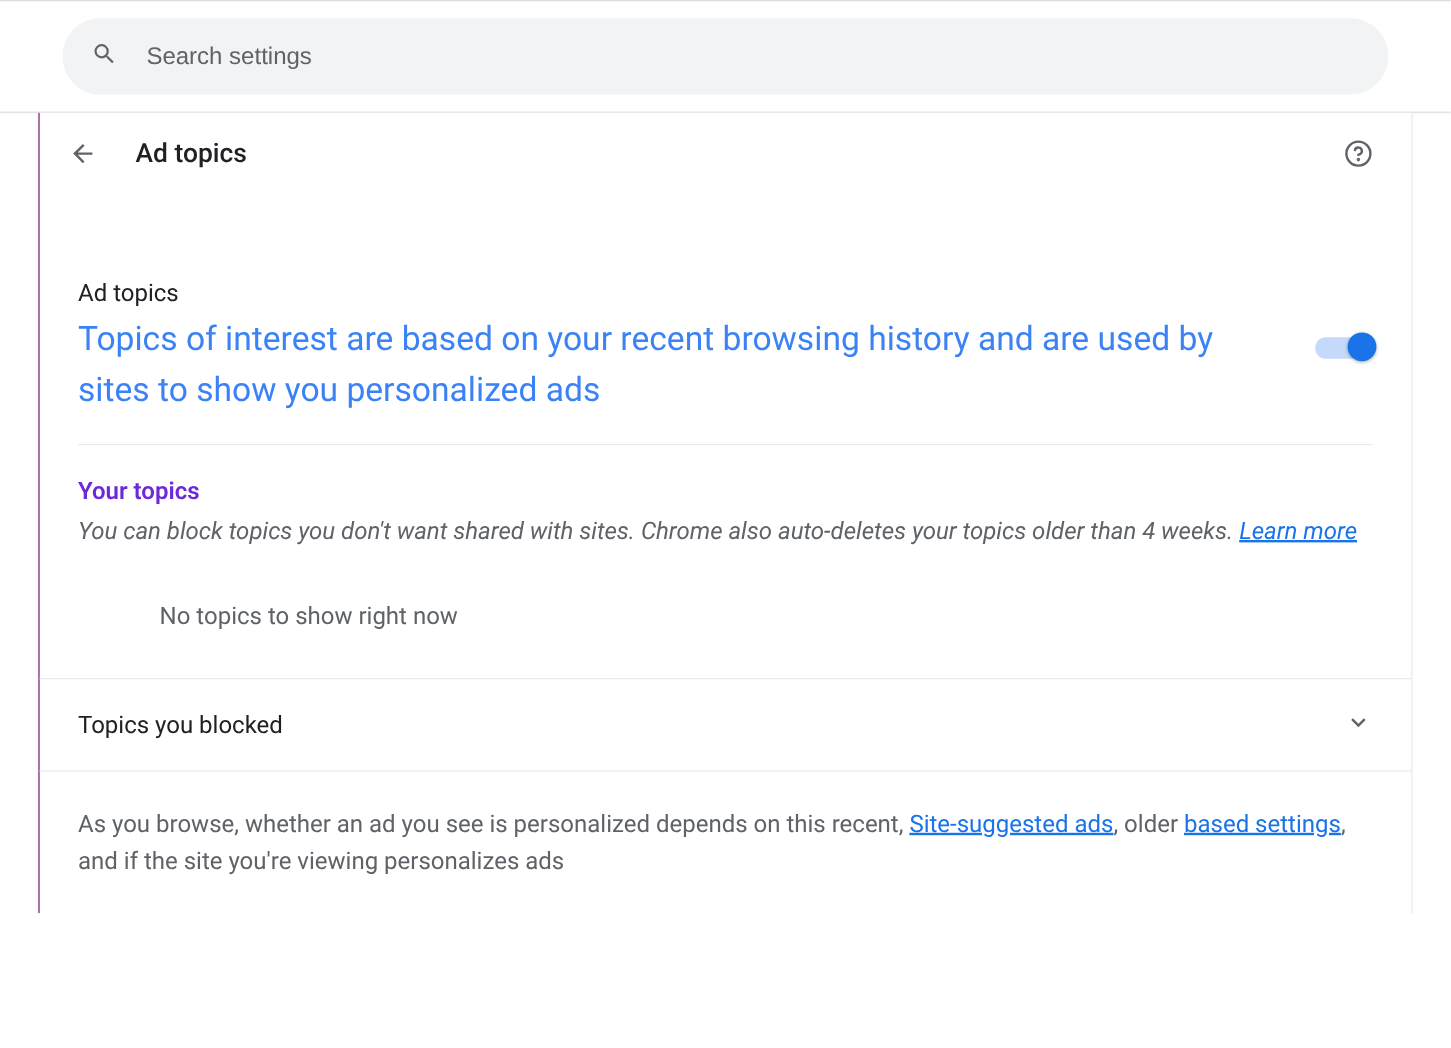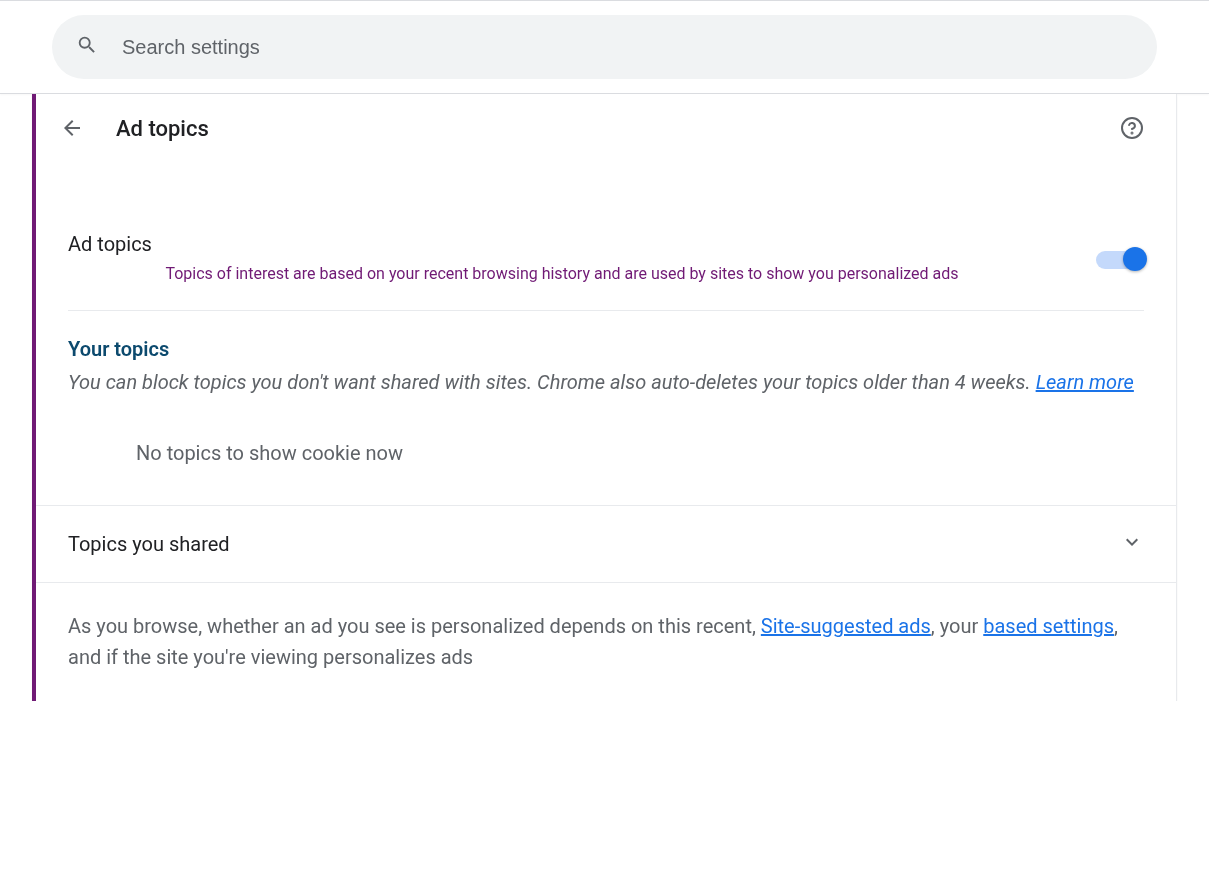--- a/index.html
+++ b/index.html
@@ -41,21 +41,21 @@
     background: transparent;
     outline: none;
     font-size: 20px;
     color: #0c4a6e;
   }
   .search-input::placeholder {
     color: #5f6368;
   }
   .content-card {
     margin: 0 32px;
-    border-left: 4px solid #701a75;
+    border-left: 1px solid #701a75;
     border-right: 1px solid #e8eaed;
     background: #fff;
     box-shadow: 0 1px 2px rgba(32,33,36,0.05);
   }
   .header-row {
     display: flex;
     align-items: center;
     padding: 14px 24px 14px 16px;
   }
   .back-btn {
@@ -98,24 +98,23 @@
   }
   .toggle-text {
     flex: 1;
   }
   .toggle-title {
     font-size: 20px;
     color: #202124;
     margin-bottom: 6px;
   }
   .toggle-desc {
-    font-size: 16px;
-    color: #701a75;
+    font-size: 28px;
+    color: #3b82f6;
     line-height: 1.5;
-    text-align: center;
   }
   .toggle {
     position: relative;
     width: 48px;
     height: 20px;
     flex-shrink: 0;
     cursor: pointer;
   }
   .toggle-track {
     position: absolute;
@@ -136,21 +135,21 @@
     background: #1a73e8;
     border-radius: 50%;
     box-shadow: 0 1px 3px rgba(0,0,0,0.3);
   }
   .topics-section {
     padding-top: 26px;
   }
   .topics-heading {
     font-size: 20px;
     font-weight: 600;
-    color: #0c4a6e;
+    color: #6d28d9;
     margin-bottom: 6px;
   }
   .topics-desc {
     font-size: 20px;
     color: #5f6368;
     line-height: 1.5;
     font-style: italic;
   }
   .link {
     color: #1a73e8;
@@ -229,30 +228,30 @@
         <div class="toggle-track"></div>
         <div class="toggle-thumb"></div>
       </div>
     </div>
 
     <div class="topics-section">
       <div class="topics-heading">Your topics</div>
       <div class="topics-desc">
         <span>You can block topics you don't want shared with sites. Chrome also auto-deletes your topics older than 4 weeks. </span><a class="link">Learn more</a>
       </div>
-      <div class="no-topics">No topics to show cookie now</div>
+      <div class="no-topics">No topics to show right now</div>
     </div>
   </div>
 
   <div class="blocked-row">
-    <div class="blocked-label">Topics you shared</div>
+    <div class="blocked-label">Topics you blocked</div>
     <span class="chevron">
       <svg width="24" height="24" viewBox="0 0 24 24" fill="currentColor">
         <path d="M7.41 8.59L12 13.17l4.59-4.58L18 10l-6 6-6-6 1.41-1.41z"></path>
       </svg>
     </span>
   </div>
 
   <div class="footer-text">
-    <span>As you browse, whether an ad you see is personalized depends on this recent, </span><a class="link">Site-suggested ads</a><span>, your </span><a class="link">based settings</a><span>, and if the site you're viewing personalizes ads</span>
+    <span>As you browse, whether an ad you see is personalized depends on this recent, </span><a class="link">Site-suggested ads</a><span>, older </span><a class="link">based settings</a><span>, and if the site you're viewing personalizes ads</span>
   </div>
 
 </div>
 
 </body></html>

